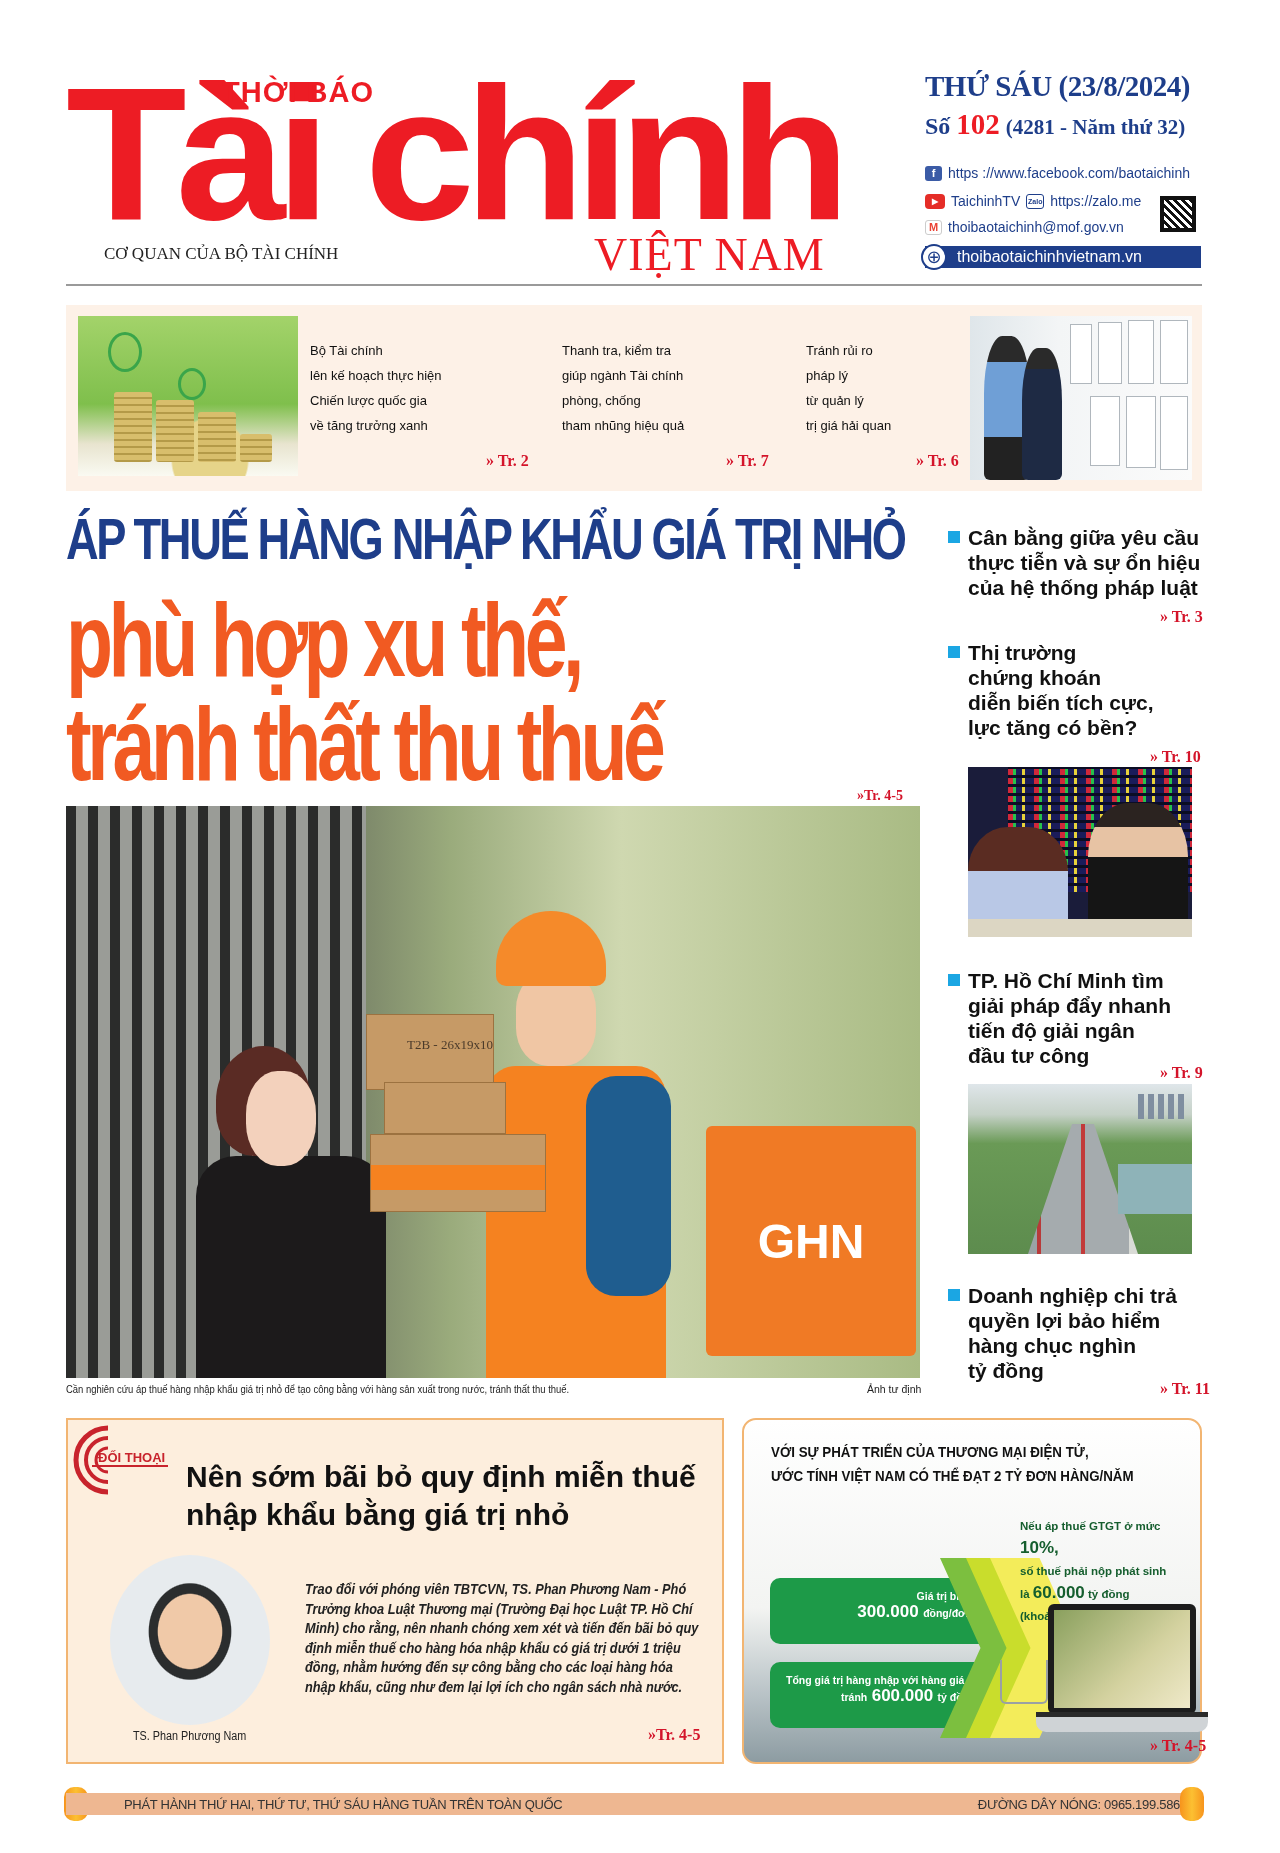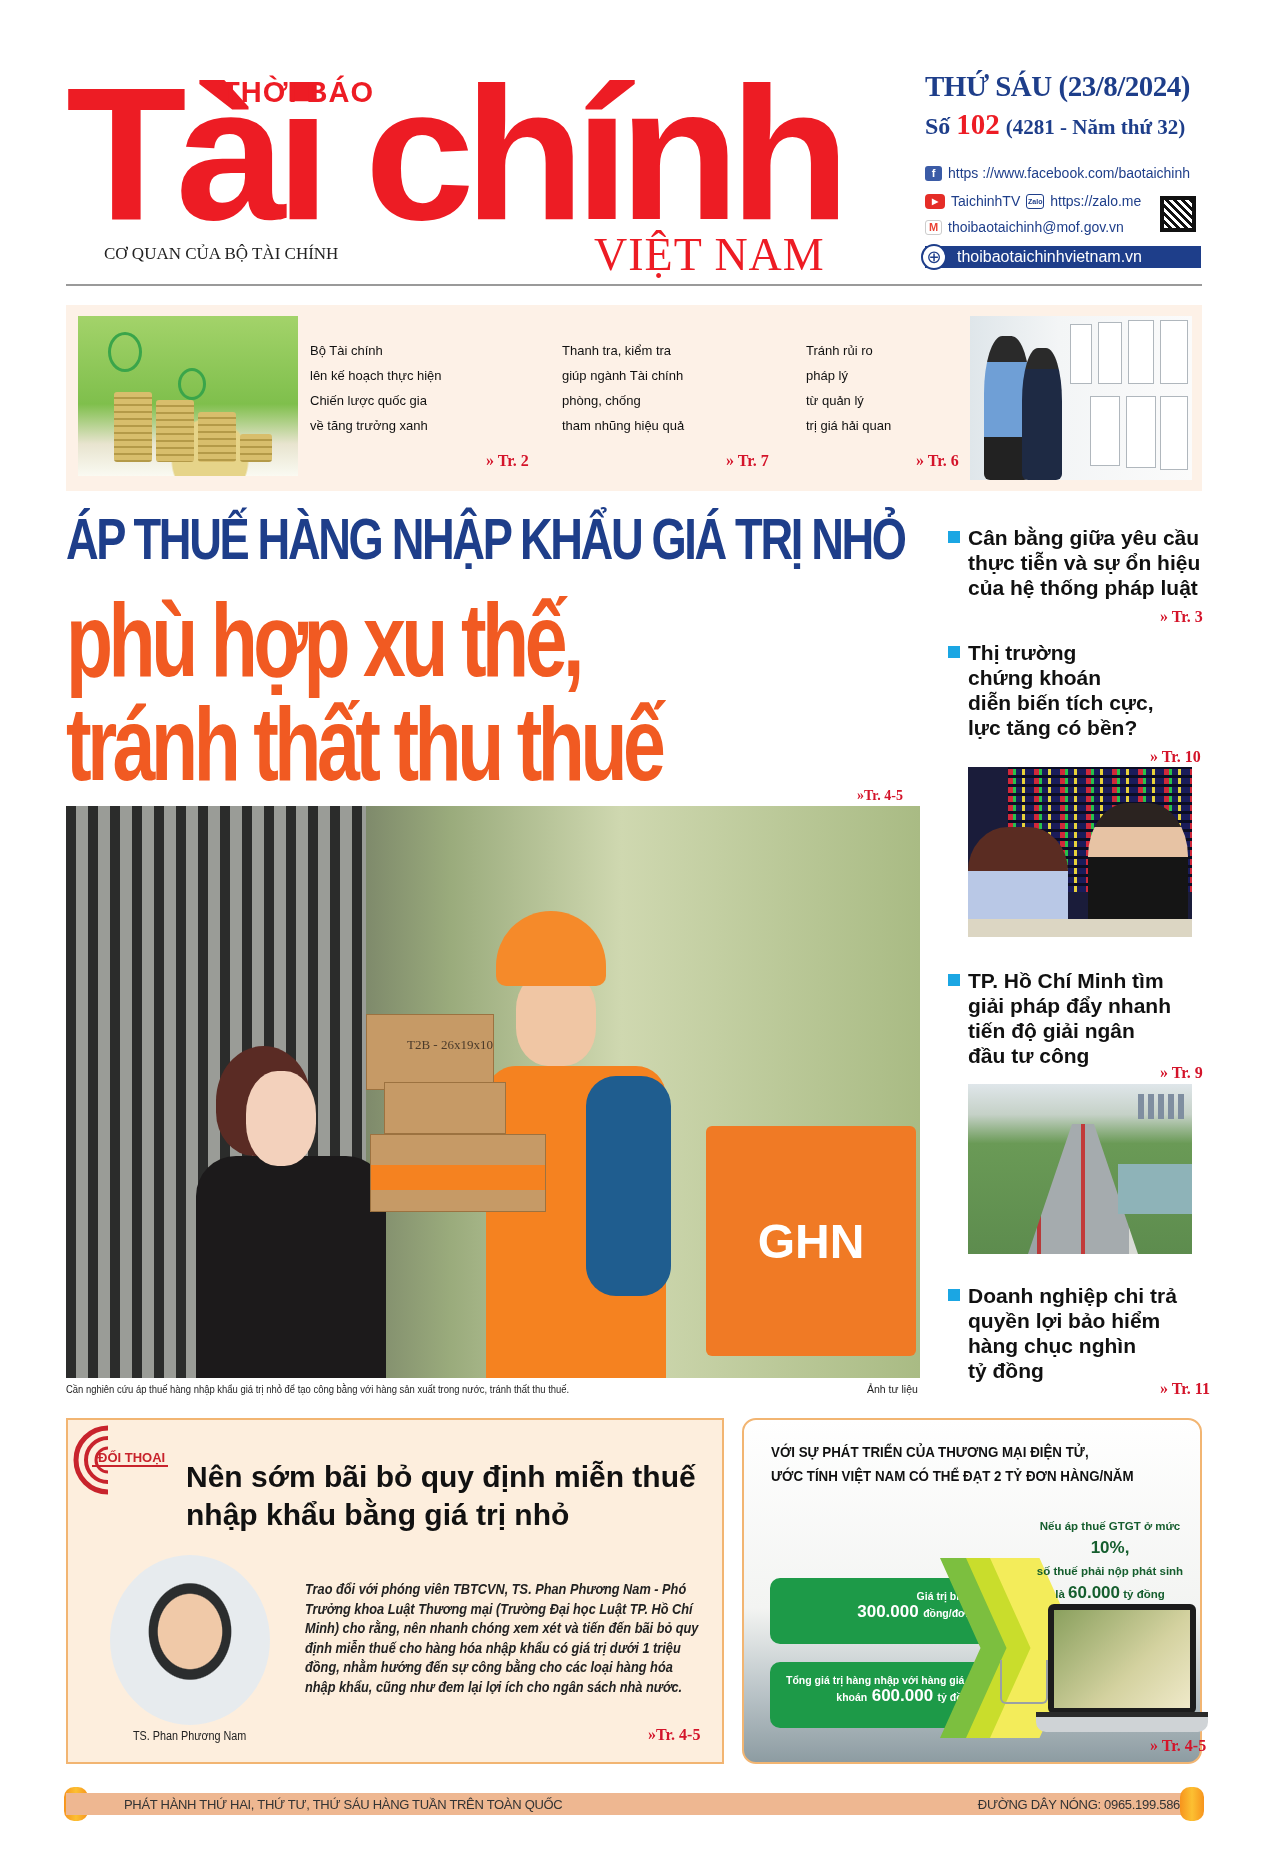--- a/index.html
+++ b/index.html
@@ -83,21 +83,21 @@
   .iv-body{left:305px;top:1580px;width:395px;font-style:italic;font-weight:bold;font-size:14.5px;line-height:19.5px;color:#222;transform:scaleX(0.88);transform-origin:left top;width:450px}
   .iv-ref{left:648px;top:1726px}
 
   
   .info{left:742px;top:1418px;width:460px;height:346px;border:2px solid #f2b572;border-radius:14px;overflow:hidden;background:linear-gradient(180deg,#ffffff 0%,#f3f4f2 55%,#b9c3c7 80%,#8d9ca2 100%)}
   .info-title{left:771px;top:1440px;font-weight:bold;font-size:15.5px;line-height:24px;color:#111;transform:scaleX(0.86);transform-origin:left top;width:480px}
   .g-box{position:absolute;background:#1d9a48;color:#fff;border-radius:10px;text-align:right}
   .g-box .s{font-size:10.5px;font-weight:bold}
   .g-box .b{font-size:17px;font-weight:bold}
   .chev{position:absolute;width:90px;height:180px;clip-path:polygon(0 0,55% 0,100% 50%,55% 100%,0 100%,45% 50%)}
-  .info-right{left:1020px;top:1515px;width:180px;text-align:center;color:#155e2e;font-weight:bold;font-size:11.5px;line-height:22px}
+  .info-right{left:1020px;top:1515px;width:180px;text-align:left;color:#155e2e;font-weight:bold;font-size:11.5px;line-height:22px}
   .info-right .b{font-size:17px}
   .laptop{left:1048px;top:1604px;width:148px;height:110px;background:linear-gradient(135deg,#8aa05e 0%,#d4d2a0 60%,#efe9c9 100%);border:6px solid #1c1c1c;border-radius:6px}
   .laptop-base{left:1036px;top:1712px;width:172px;height:20px;background:#cfd3d6;border-radius:0 0 10px 10px;border-top:5px solid #2a2a2a}
   .info-ref{left:1150px;top:1737px}
 
   
   .footer{left:66px;top:1793px;width:1136px;height:22px;background:#eeb791;font-size:13px;color:#333;display:flex;align-items:center;justify-content:space-between;padding:0 22px 0 58px;letter-spacing:-0.3px}
   .scroll-l,.scroll-r{top:1787px;width:24px;height:34px;background:linear-gradient(90deg,#f7941d,#fcc032,#f7941d);border-radius:10px}
   .scroll-l{left:64px}.scroll-r{left:1180px}
 </style>
@@ -201,21 +201,21 @@
   <div class="man-sleeve"></div>
   <div class="man-face"></div>
   <div class="man-helmet"></div>
   <div class="box" style="left:300px;top:208px;width:128px;height:76px">
       <span style="left:40px;top:22px">T2B - 26x19x10</span>
     </div>
   <div class="box" style="left:318px;top:276px;width:122px;height:52px"></div>
   <div class="box" style="left:304px;top:328px;width:176px;height:78px;background:linear-gradient(180deg,#c69a66 0 40%,#f58220 40% 72%,#c69a66 72%)"></div>
 </div>
 <div class="abs caption">Cần nghiên cứu áp thuế hàng nhập khẩu giá trị nhỏ để tạo công bằng với hàng sản xuất trong nước, tránh thất thu thuế.</div>
-<div class="abs credit">Ảnh tư liệu</div>
+<div class="abs credit">Ảnh tư định</div>
 
 <div class="abs side-item" style="top:525px">
   <span class="bul"></span>
   <div class="txt">Cân bằng giữa yêu cầu</div>
   <div class="txt">thực tiễn và sự ổn hiệu</div>
   <div class="txt">của hệ thống pháp luật</div>
 </div>
 <div class="abs side-ref" style="left:1160px;top:608px">» Tr. 3</div>
 
 <div class="abs side-item" style="top:640px">
@@ -275,21 +275,21 @@
 <div class="abs iv-body">Trao đổi với phóng viên TBTCVN, TS. Phan Phương Nam - Phó Trưởng khoa Luật Thương mại (Trường Đại học Luật TP. Hồ Chí Minh) cho rằng, nên nhanh chóng xem xét và tiến đến bãi bỏ quy định miễn thuế cho hàng hóa nhập khẩu có giá trị dưới 1 triệu đồng, nhằm hướng đến sự công bằng cho các loại hàng hóa nhập khẩu, cũng như đem lại lợi ích cho ngân sách nhà nước.</div>
 <div class="abs t-ref iv-ref">»Tr. 4-5</div>
 
 <div class="abs info">
   <div class="g-box" style="left:26px;top:158px;width:230px;height:66px;padding-top:12px">
     <div class="s">Giá trị bình quân</div>
     <div><span class="b">300.000</span> <span class="s">đồng/đơn hàng</span></div>
   </div>
   <div class="g-box" style="left:26px;top:242px;width:230px;height:66px;padding-top:12px">
     <div class="s">Tổng giá trị hàng nhập với hàng giá trị nhỏ</div>
-    <div><span class="s">khoán</span> <span class="b">600.000</span> <span class="s">tỷ đồng/năm</span></div>
+    <div><span class="s">tránh</span> <span class="b">600.000</span> <span class="s">tỷ đồng/năm</span></div>
   </div>
   <div class="chev" style="left:196px;top:138px;background:#7cbf3f"></div>
   <div class="chev" style="left:222px;top:138px;background:#c9dd2c"></div>
   <div class="chev" style="left:246px;top:138px;background:#f3ec5a"></div>
 </div>
 <div class="abs info-title">
   <div>VỚI SỰ PHÁT TRIỂN CỦA THƯƠNG MẠI ĐIỆN TỬ,</div>
   <div>ƯỚC TÍNH VIỆT NAM CÓ THỂ ĐẠT 2 TỶ ĐƠN HÀNG/NĂM</div>
 </div>
 <div class="abs info-right">

